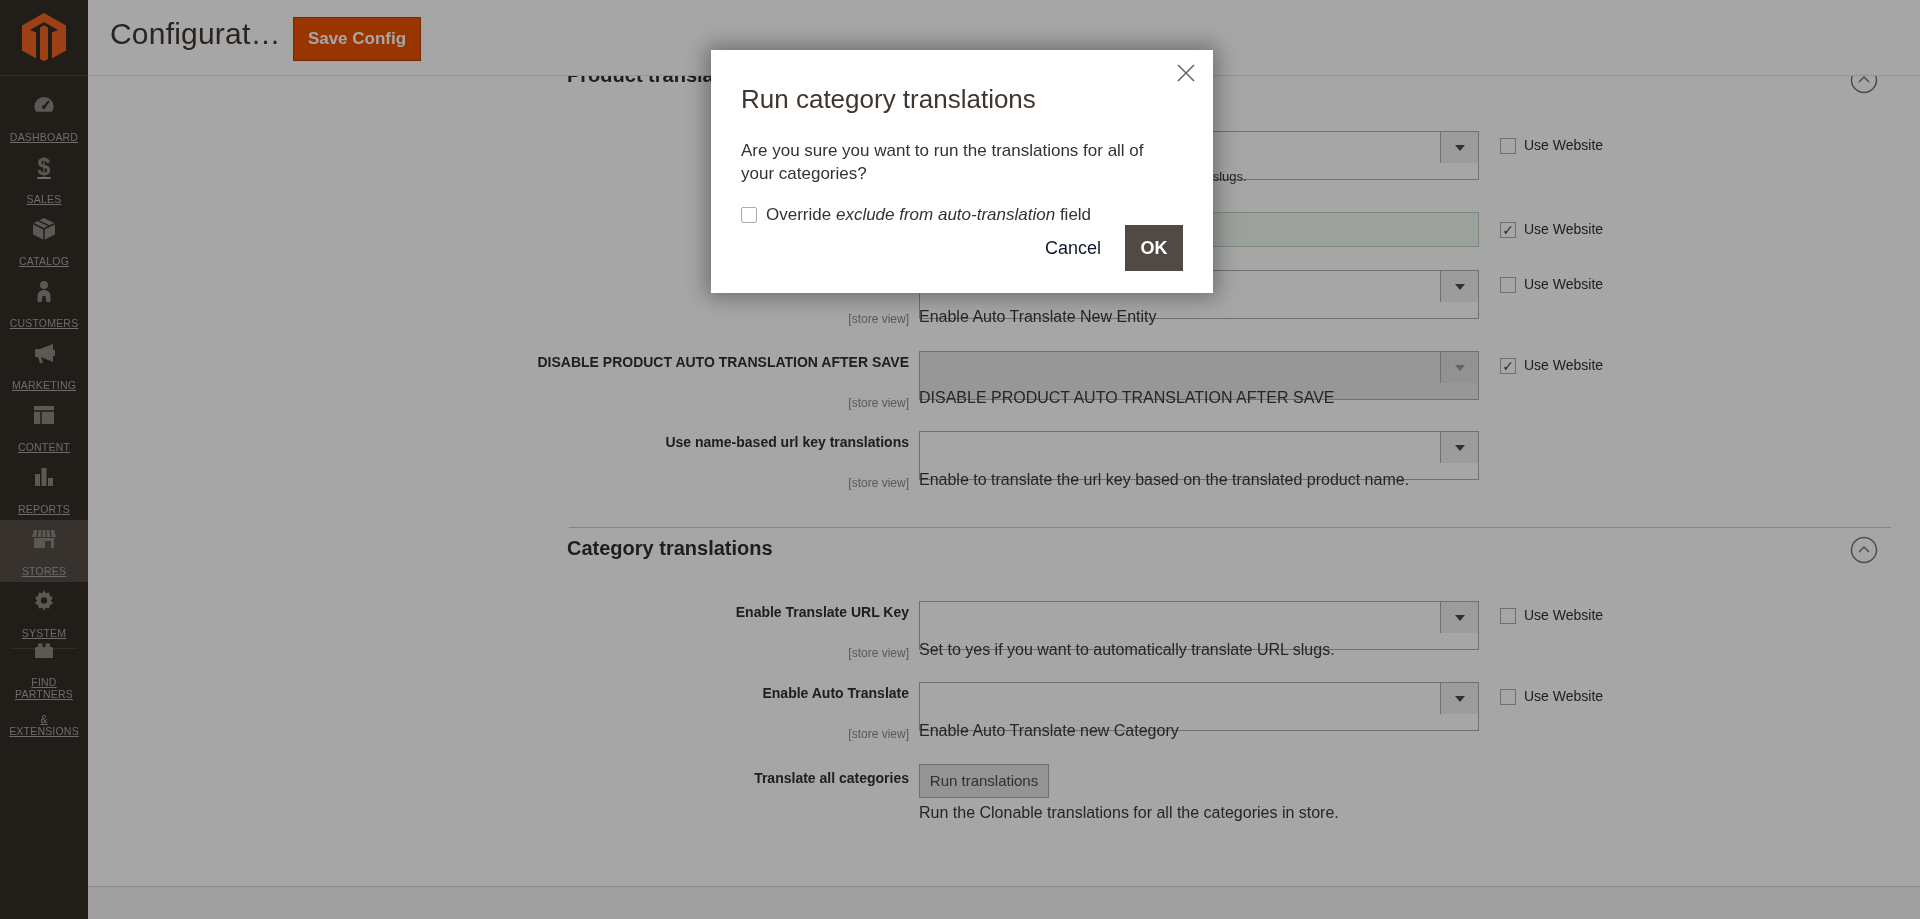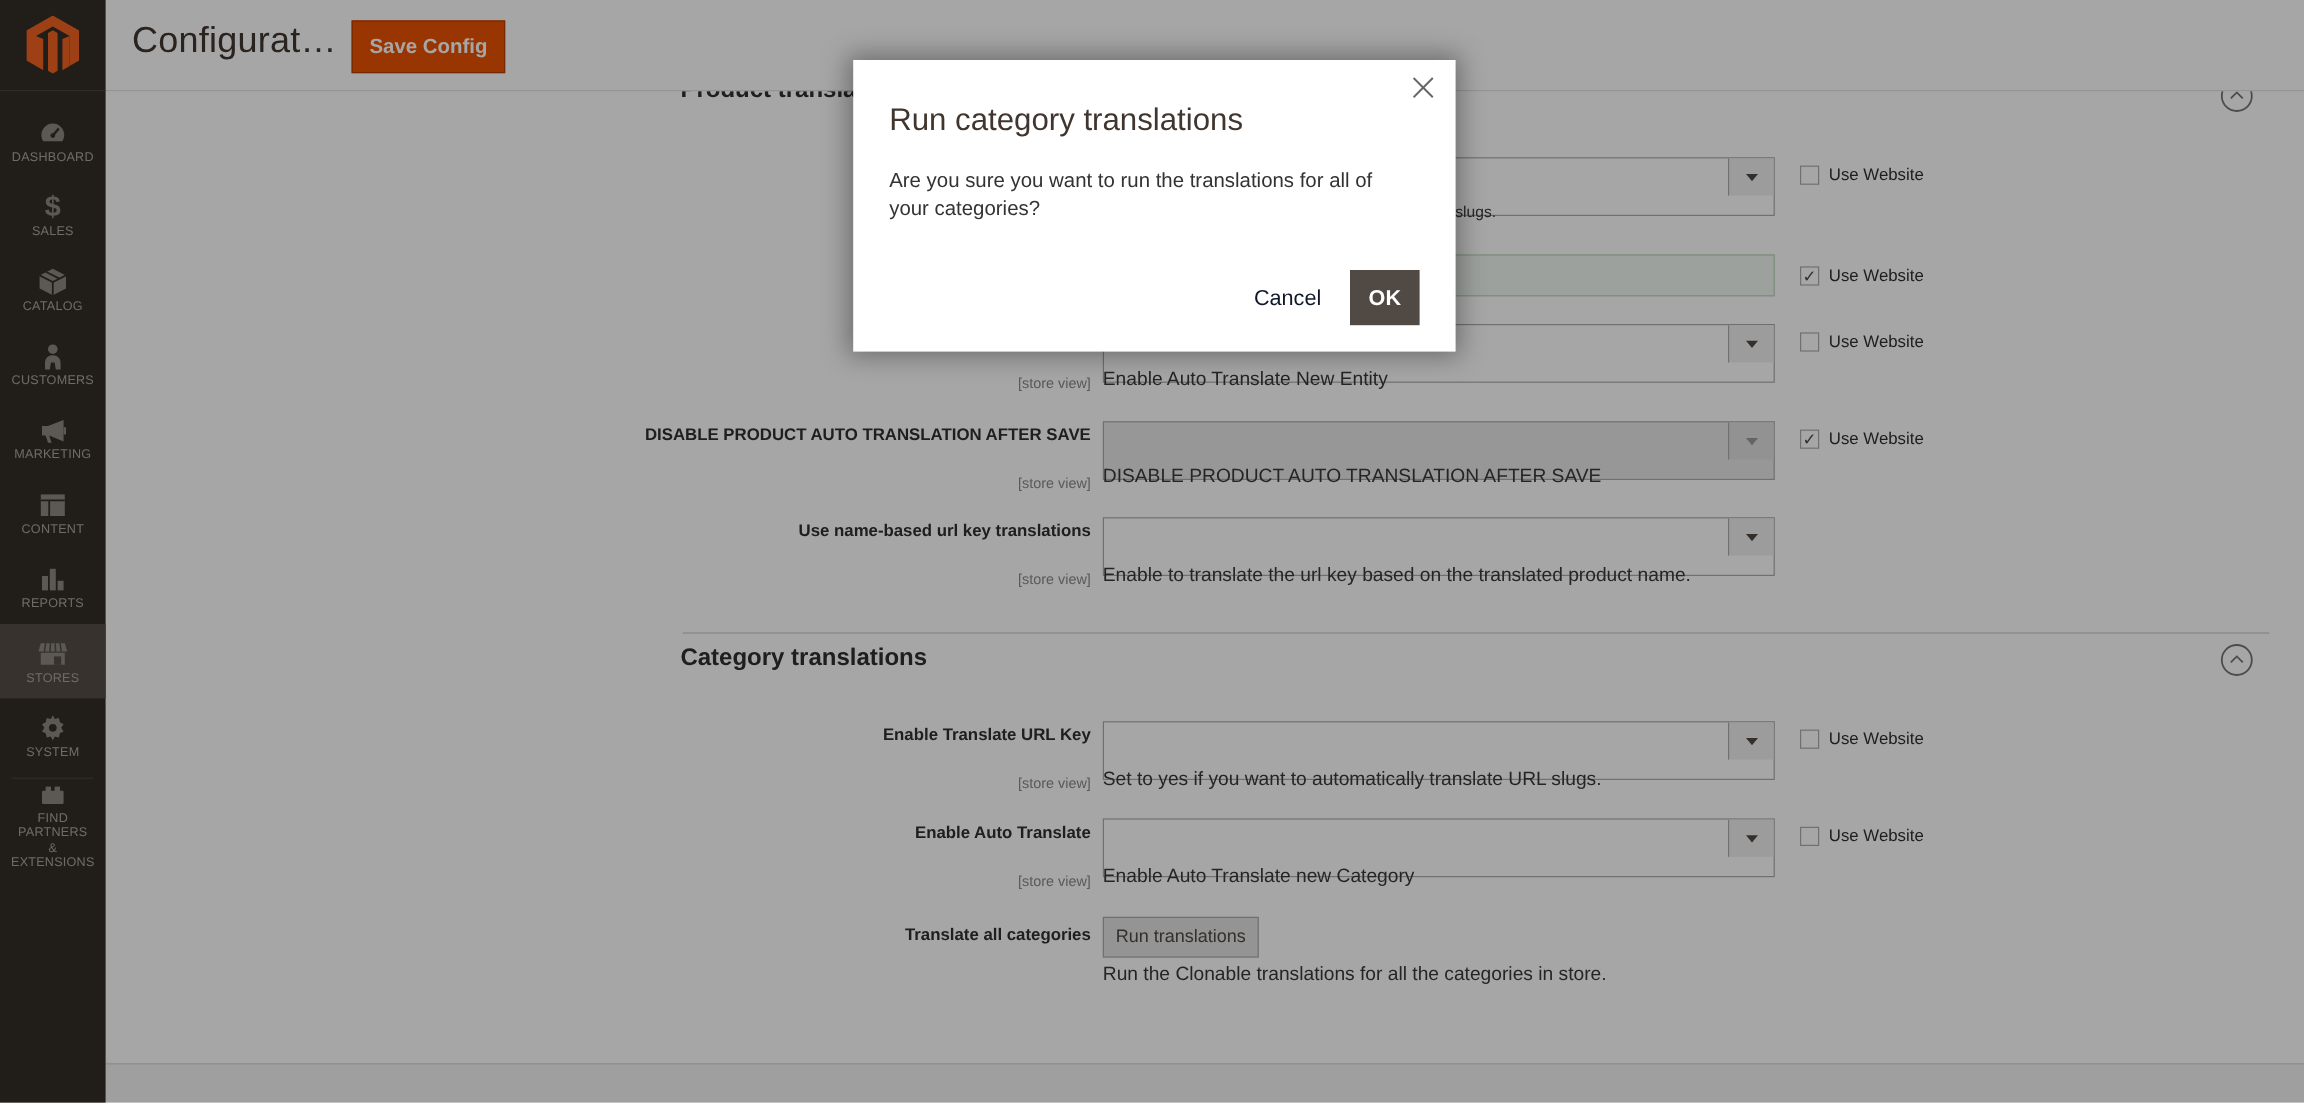--- a/index.html
+++ b/index.html
@@ -17,22 +17,22 @@
     box-shadow:0 0 20px 4px rgba(0,0,0,0.35); padding:30px 30px 0 30px; }
 
   
   .page-title { position:absolute; left:22px; top:17px; font-size:30px; color:#41362f; letter-spacing:.2px; }
   .save-btn { position:absolute; left:205px; top:17px; width:128px; height:44px; background:#eb5202; border:1px solid #b84002;
     color:#ffffff; font-size:17px; font-weight:700; text-align:center; line-height:42px; cursor:pointer; }
 
   
   .logo { height:76px; display:flex; align-items:center; justify-content:center; border-bottom:1px solid #4a443e; }
   .menu { list-style:none; padding-top:10px; }
-  .menu li { height:62px; display:flex; flex-direction:column; align-items:center; justify-content:center; gap:1px;
-    color:#a9a5a0; cursor:pointer; text-align:center; }
+  .menu li { height:62px; display:flex; flex-direction:column; align-items:center; justify-content:center; gap:13px;
+    color:#a9a5a0; cursor:pointer; text-align:center;text-decoration:underline; }
   .menu li.active { background:#554d48; }
   .menu li .mi { width:26px; height:26px; color:#8e8880; display:flex; align-items:center; justify-content:center; }
   .menu li .ml { font-size:10.5px; line-height:12px; letter-spacing:.2px; }
   .menu li.partners { height:70px; }
   .menu li.partners { border-top:1px solid #4a443e; margin:4px 10px 0 10px; padding-top:6px; width:68px; }
 
   
   .sec-title { position:absolute; font-size:20px; font-weight:700; color:#303030; z-index:2; }
   .collapse { position:absolute; width:28px; height:28px; z-index:2; cursor:pointer; }
   .divider { position:absolute; height:1px; background:#cccccc; z-index:2; }
@@ -263,17 +263,21 @@
 
 <div class="modal">
   <div class="modal-close">
     <svg width="22" height="22" viewBox="0 0 22 22">
         <line x1="3" y1="3" x2="19" y2="19" stroke="#666" stroke-width="1.6"></line>
         <line x1="19" y1="3" x2="3" y2="19" stroke="#666" stroke-width="1.6"></line>
       </svg>
   </div>
   <div class="modal-title">Run category translations</div>
   <div class="modal-body">Are you sure you want to run the translations for all of your categories?</div>
+  <div class="modal-check">
+    <span class="box"></span>
+    <span><span>Override </span><span class="it">exclude from auto-translation</span><span> field</span></span>
+  </div>
   <div class="modal-footer">
     <span class="cancel-link">Cancel</span>
     <span class="ok-btn">OK</span>
   </div>
 </div>
 
 </body></html>

